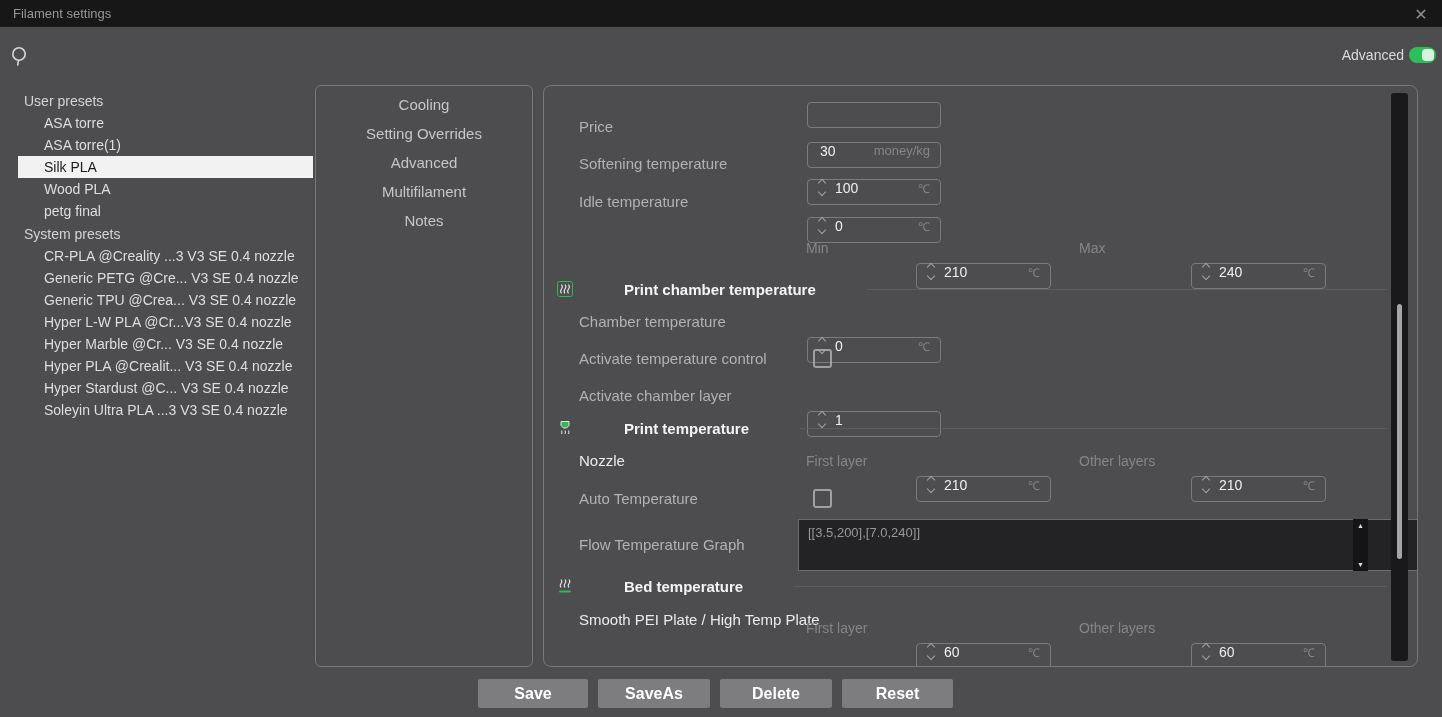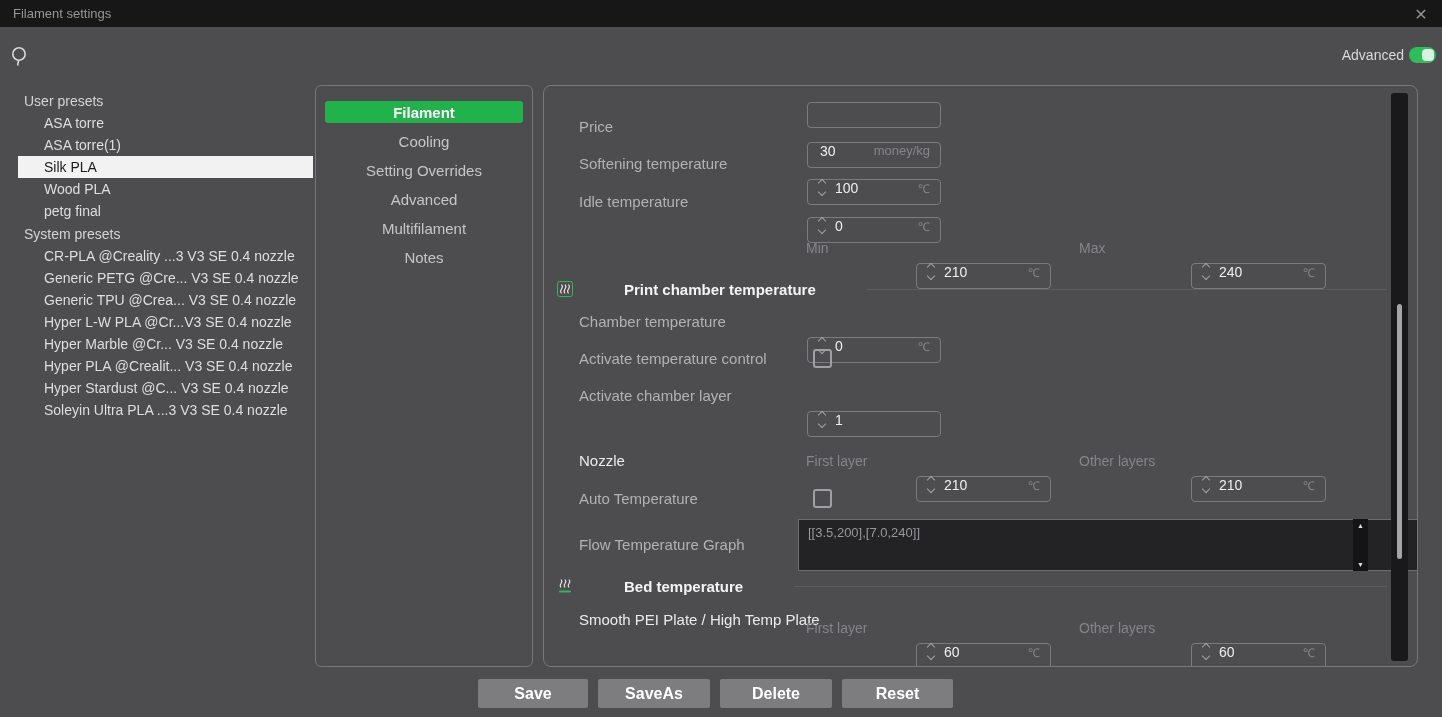--- a/index.html
+++ b/index.html
@@ -107,21 +107,20 @@
   <div class="pitem">Generic PETG @Cre... V3 SE 0.4 nozzle</div>
   <div class="pitem">Generic TPU @Crea... V3 SE 0.4 nozzle</div>
   <div class="pitem">Hyper L-W PLA @Cr...V3 SE 0.4 nozzle</div>
   <div class="pitem">Hyper Marble @Cr... V3 SE 0.4 nozzle</div>
   <div class="pitem">Hyper PLA @Crealit... V3 SE 0.4 nozzle</div>
   <div class="pitem">Hyper Stardust @C... V3 SE 0.4 nozzle</div>
   <div class="pitem">Soleyin Ultra PLA ...3 V3 SE 0.4 nozzle</div>
 </div>
 
 <div class="navpanel">
-  <div class="tab-active">Filament</div>
   <div class="navlist">
     <div class="tab">Cooling</div>
     <div class="tab">Setting Overrides</div>
     <div class="tab">Advanced</div>
     <div class="tab">Multifilament</div>
     <div class="tab">Notes</div>
   </div>
 </div>
 
 <div class="panel">
@@ -213,20 +212,30 @@
     <span class="lbl">Activate chamber layer</span>
     <div class="inp" style="left:263px; width:134px;">
       <span class="spin">
           <span class="cu"></span>
           <span class="cd"></span>
         </span>
       <span class="val">1</span>
     </div>
   </div>
 
+  <div class="sec" style="top:332px;">
+    <span class="icon">
+      <svg width="16" height="16" viewBox="0 0 16 16">
+        <path d="M4 1.5 h8 v4 l-2.5 2.5 h-3 L4 5.5 z" fill="#2abb56" stroke="#e6e6e8" stroke-width="1"></path>
+        <path d="M4.5 10.5 q1 1.5 0 3.5 M8 10.5 q1 1.5 0 3.5 M11.5 10.5 q1 1.5 0 3.5" stroke="#e6e6e8" fill="none" stroke-width="1"></path>
+      </svg>
+    </span>
+    <span class="sectitle">Print temperature</span>
+    <span class="line"></span>
+  </div>
 
   <div class="row" style="top:362px;">
     <span class="lbl bright">Nozzle</span>
     <span class="sublbl" style="left:262px;">First layer</span>
     <div class="inp" style="left:372px; width:135px;">
       <span class="spin">
           <span class="cu"></span>
           <span class="cd"></span>
         </span>
       <span class="val">210</span>

